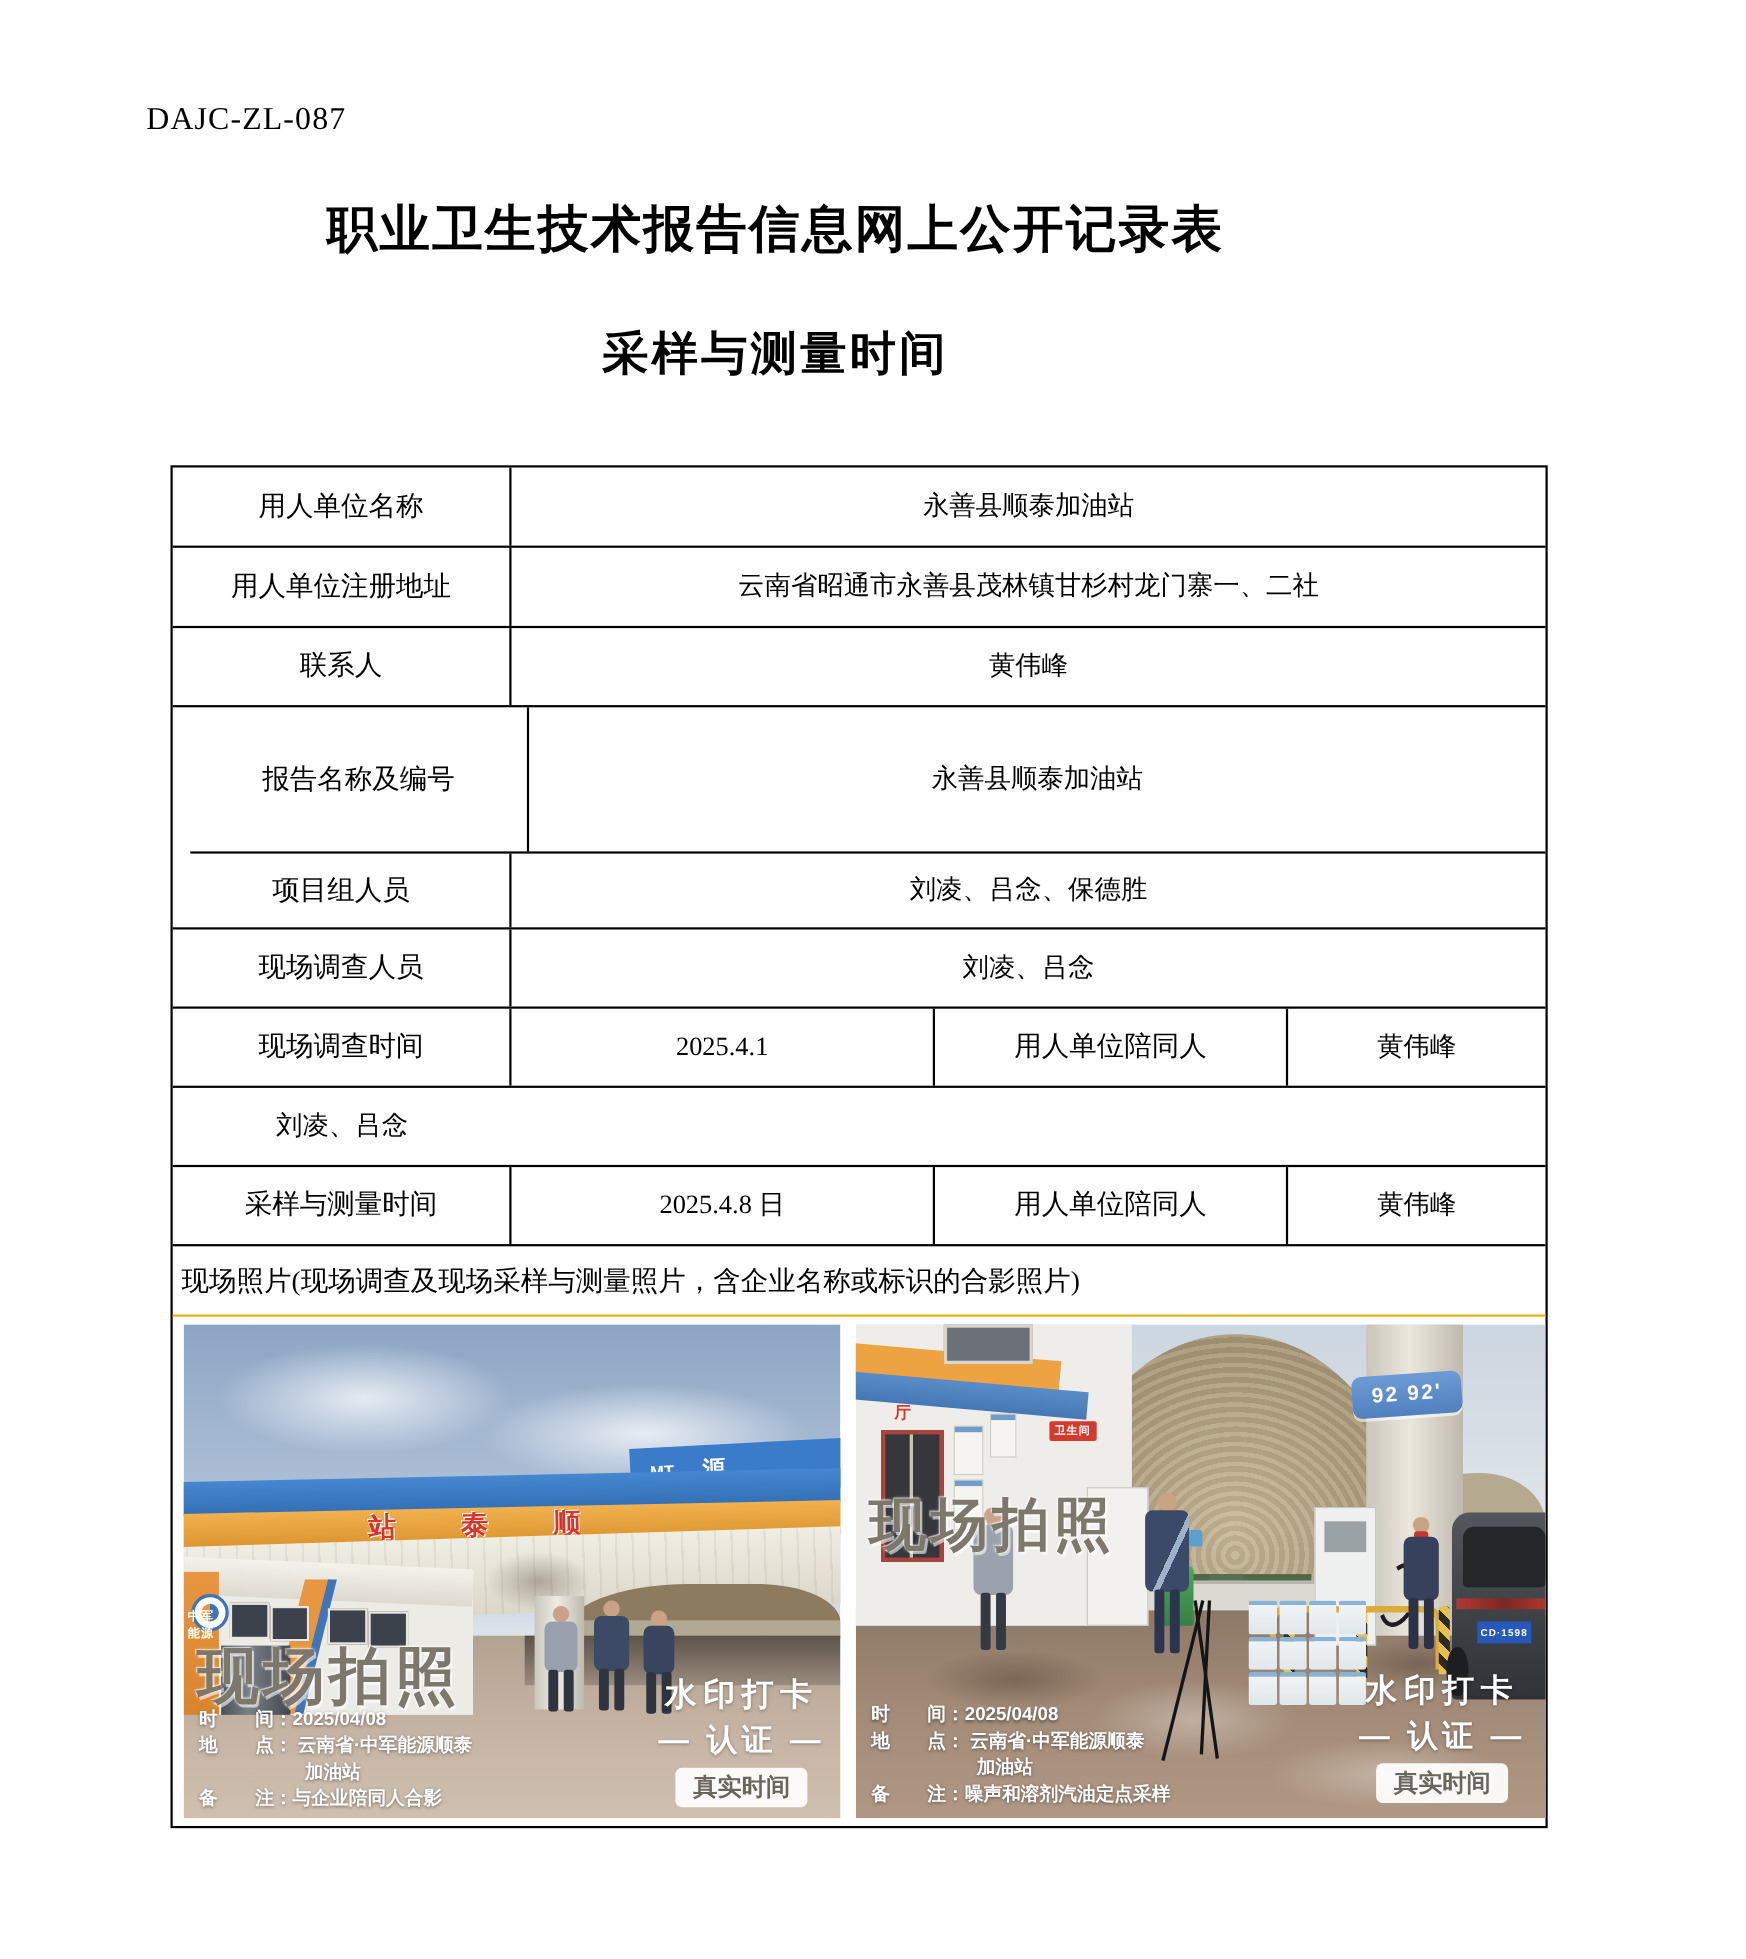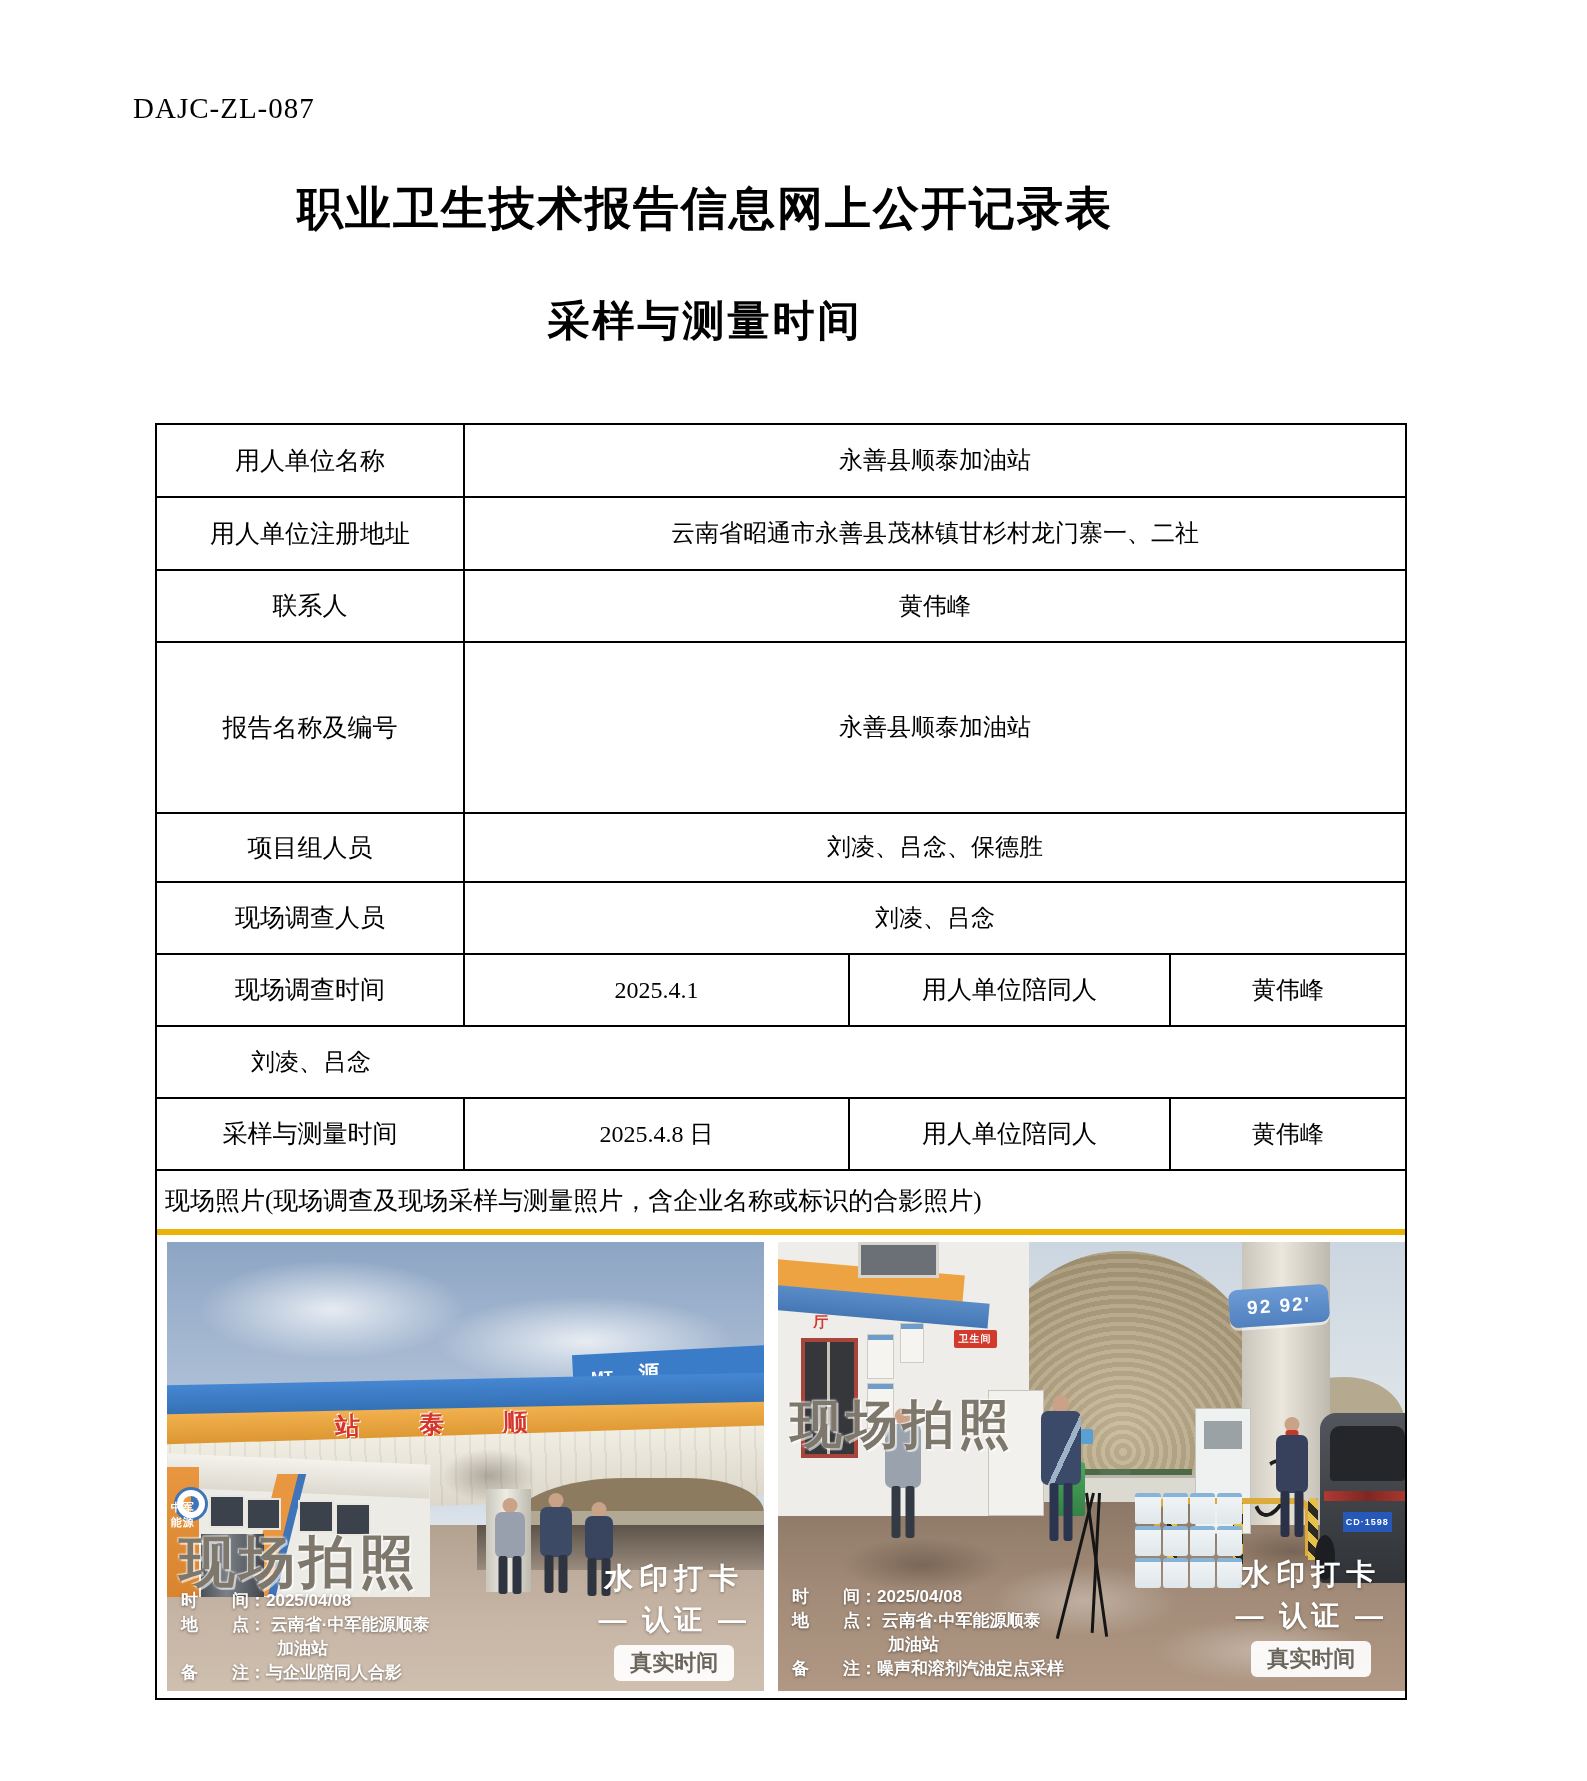--- a/index.html
+++ b/index.html
@@ -13,22 +13,22 @@
   
   .tbl{position:absolute;left:155px;top:423px;width:1252px;border:2px solid #000;box-sizing:border-box;}
   .trow{display:grid;border-bottom:2px solid #000;box-sizing:border-box;}
   .trow:last-child{border-bottom:none;}
   .r2{grid-template-columns:308px 1fr;}
   .r4{grid-template-columns:308px 385px 321px 1fr;font-family:Liberation Serif, serif;}
   .cell{border-right:2px solid #000;box-sizing:border-box;display:flex;align-items:center;justify-content:center;
         text-align:center;font-size:24px;line-height:1.35;padding:2px 6px;}
   .cell:last-child{border-right:none;}
   .lbl{font-size:25px;}
-  .h75{height:73px;} .h74{height:72px;} .h135{height:171px;} .h71{height:69px;}
-  .capRow{height:64px;display:flex;align-items:center;border-bottom:6px solid #eab308;box-sizing:border-box;
+  .h75{height:73px;} .h74{height:72px;} .h135{height:133px;margin-left:16px;} .h71{height:69px;}
+  .capRow{height:64px;display:flex;align-items:center;border-bottom:2px solid #eab308;box-sizing:border-box;
           font-size:25px;padding-left:8px;}
   .photoRow{height:463px;box-sizing:border-box;padding:7px 0 0 10px;display:flex;gap:14px;align-items:flex-start;}
 
   
   .photo{position:relative;overflow:hidden;font-family:"Liberation Sans","DejaVu Sans",sans-serif;}
   .pL{width:599px;height:449px;}
   .pR{width:629px;height:449px;}
   .abs{position:absolute;}
   .stamp{font-weight:bold;color:#7d776c;letter-spacing:4px;
          text-shadow:0 0 3px rgba(255,255,255,.95),2px 2px 0 rgba(255,255,255,.55),-1px -1px 0 rgba(255,255,255,.45);}

